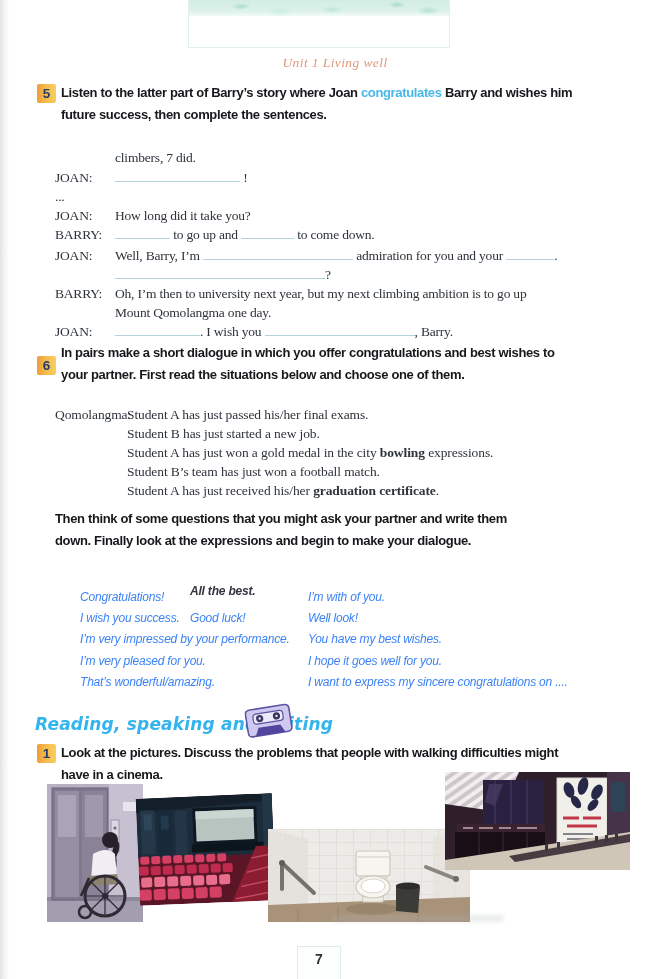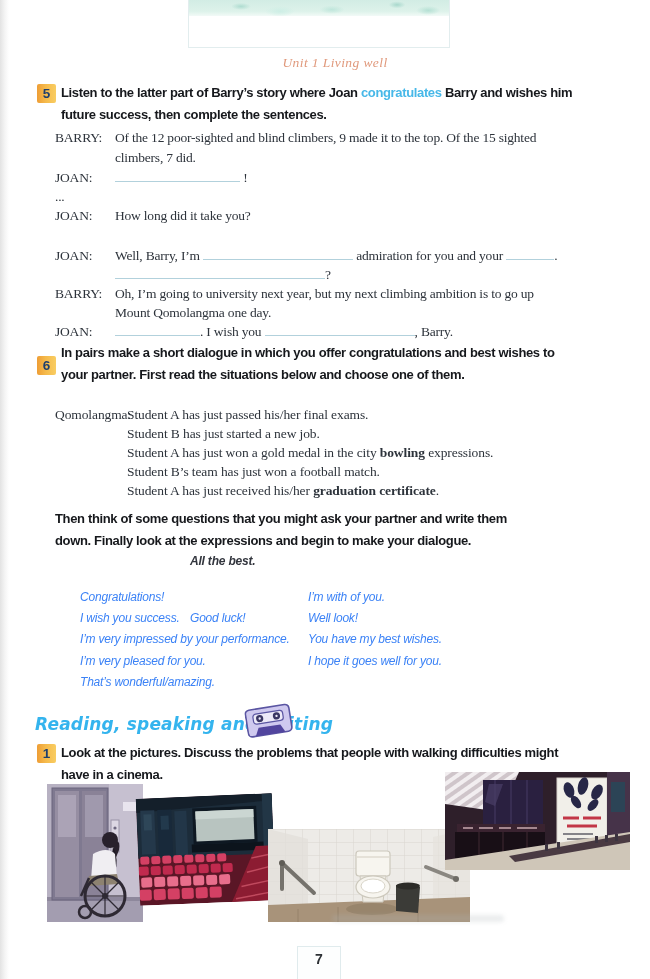--- a/index.html
+++ b/index.html
@@ -63,53 +63,54 @@
   <div class="page-edge"></div>
 
   <div class="banner">
     <div class="banner-tex"></div>
     <div class="banner-title">Unit 1 Living well</div>
   </div>
 
   <div class="badge" style="top:84px">5</div>
   <div class="hd" style="top:82px;width:535px"><span>Listen to the latter part of Barry’s story where Joan </span><span class="hl-cyan">congratulates</span><span> Barry and wishes him future success, then complete the sentences.</span></div>
 
-  <div class="dline" style="top:129px"><span class="dspk">BARRY:</span><span>Of the 12 poor-sighted and blind climbers, 9 made it to the top. Of the 15 sighted</span></div>
   <div class="dline" style="top:149px"><span class="dspk"></span><span>climbers, 7 did.</span></div>
   <div class="dline" style="top:169px"><span class="dspk">JOAN:</span><span class="blank" style="width:125px"></span><span> !</span></div>
   <div class="dline" style="top:188px"><span>...</span></div>
   <div class="dline" style="top:207px"><span class="dspk">JOAN:</span><span>How long did it take you?</span></div>
+  <div class="dline" style="top:226px"><span class="dspk">BARRY:</span><span class="blank" style="width:55px"></span><span> to go up and </span><span class="blank" style="width:53px"></span><span> to come down.</span></div>
   <div class="dline" style="top:247px"><span class="dspk">JOAN:</span><span>Well, Barry, I’m </span><span class="blank" style="width:150px"></span><span> admiration for you and your </span><span class="blank" style="width:48px"></span><span>.</span></div>
   <div class="dline" style="top:266px"><span class="dspk"></span><span class="blank" style="width:210px"></span><span>?</span></div>
-  <div class="dline" style="top:285px"><span class="dspk">BARRY:</span><span>Oh, I’m going to university next year, but my next climbing ambition is to go up</span></div>
+  <div class="dline" style="top:285px"><span class="dspk">BARRY:</span><span>Oh, I’m then to university next year, but my next climbing ambition is to go up</span></div>
   <div class="dline" style="top:304px"><span class="dspk"></span><span>Mount Qomolangma one day.</span></div>
   <div class="dline" style="top:323px"><span class="dspk">JOAN:</span><span class="blank" style="width:85px"></span><span>. I wish you </span><span class="blank" style="width:150px"></span><span>, Barry.</span></div>
 
   <div class="badge" style="top:356px">6</div>
   <div class="hd" style="top:342px;width:515px">In pairs make a short dialogue in which you offer congratulations and best wishes to your partner. First read the situations below and choose one of them.</div>
 
   <div class="srow" style="top:406px"><span class="slabel">Qomolangma:</span><span>Student A has just passed his/her final exams.</span></div>
   <div class="srow" style="top:425px"><span class="slabel"></span><span>Student B has just started a new job.</span></div>
   <div class="srow" style="top:444px"><span class="slabel"></span><span>Student A has just won a gold medal in the city </span><span class="sbold">bowling</span><span> expressions.</span></div>
   <div class="srow" style="top:463px"><span class="slabel"></span><span>Student B’s team has just won a football match.</span></div>
   <div class="srow" style="top:482px"><span class="slabel"></span><span>Student A has just received his/her </span><span class="sbold">graduation certificate</span><span>.</span></div>
 
   <div class="hd" style="top:508px;left:55px;width:487px">Then think of some questions that you might ask your partner and write them down. Finally look at the expressions and begin to make your dialogue.</div>
 
   <span class="expr" style="left:80px;top:590px">Congratulations!</span>
-  <span class="expr expr-bold" style="left:190px;top:554px">All the best.</span>
+  <span class="expr expr-bold" style="left:190px;top:584px">All the best.</span>
   <span class="expr" style="left:308px;top:590px">I’m with of you.</span>
   <span class="expr" style="left:80px;top:611px">I wish you success.</span>
   <span class="expr" style="left:190px;top:611px">Good luck!</span>
   <span class="expr" style="left:308px;top:611px">Well look!</span>
   <span class="expr" style="left:80px;top:632px">I’m very impressed by your performance.</span>
   <span class="expr" style="left:308px;top:632px">You have my best wishes.</span>
   <span class="expr" style="left:80px;top:654px">I’m very pleased for you.</span>
   <span class="expr" style="left:308px;top:654px">I hope it goes well for you.</span>
   <span class="expr" style="left:80px;top:675px">That’s wonderful/amazing.</span>
+  <span class="expr" style="left:308px;top:675px">I want to express my sincere congratulations on ....</span>
 
   <div class="reading-hd">Reading, speaking and writing</div>
   <span class="cassette">
     <svg width="48" height="32" viewBox="0 0 48 32">
       <rect x="1" y="2" width="44" height="27" rx="4" fill="#cfc9ef" stroke="#5a55a2" stroke-width="1.6"></rect>
       <rect x="8" y="7" width="30" height="10" rx="3" fill="#ece9f8" stroke="#5a55a2" stroke-width="1.2"></rect>
       <circle cx="14.5" cy="12" r="3.6" fill="#3a3664"></circle>
       <circle cx="31.5" cy="12" r="3.6" fill="#3a3664"></circle>
       <circle cx="14.5" cy="12" r="1.2" fill="#ece9f8"></circle>
       <circle cx="31.5" cy="12" r="1.2" fill="#ece9f8"></circle>

